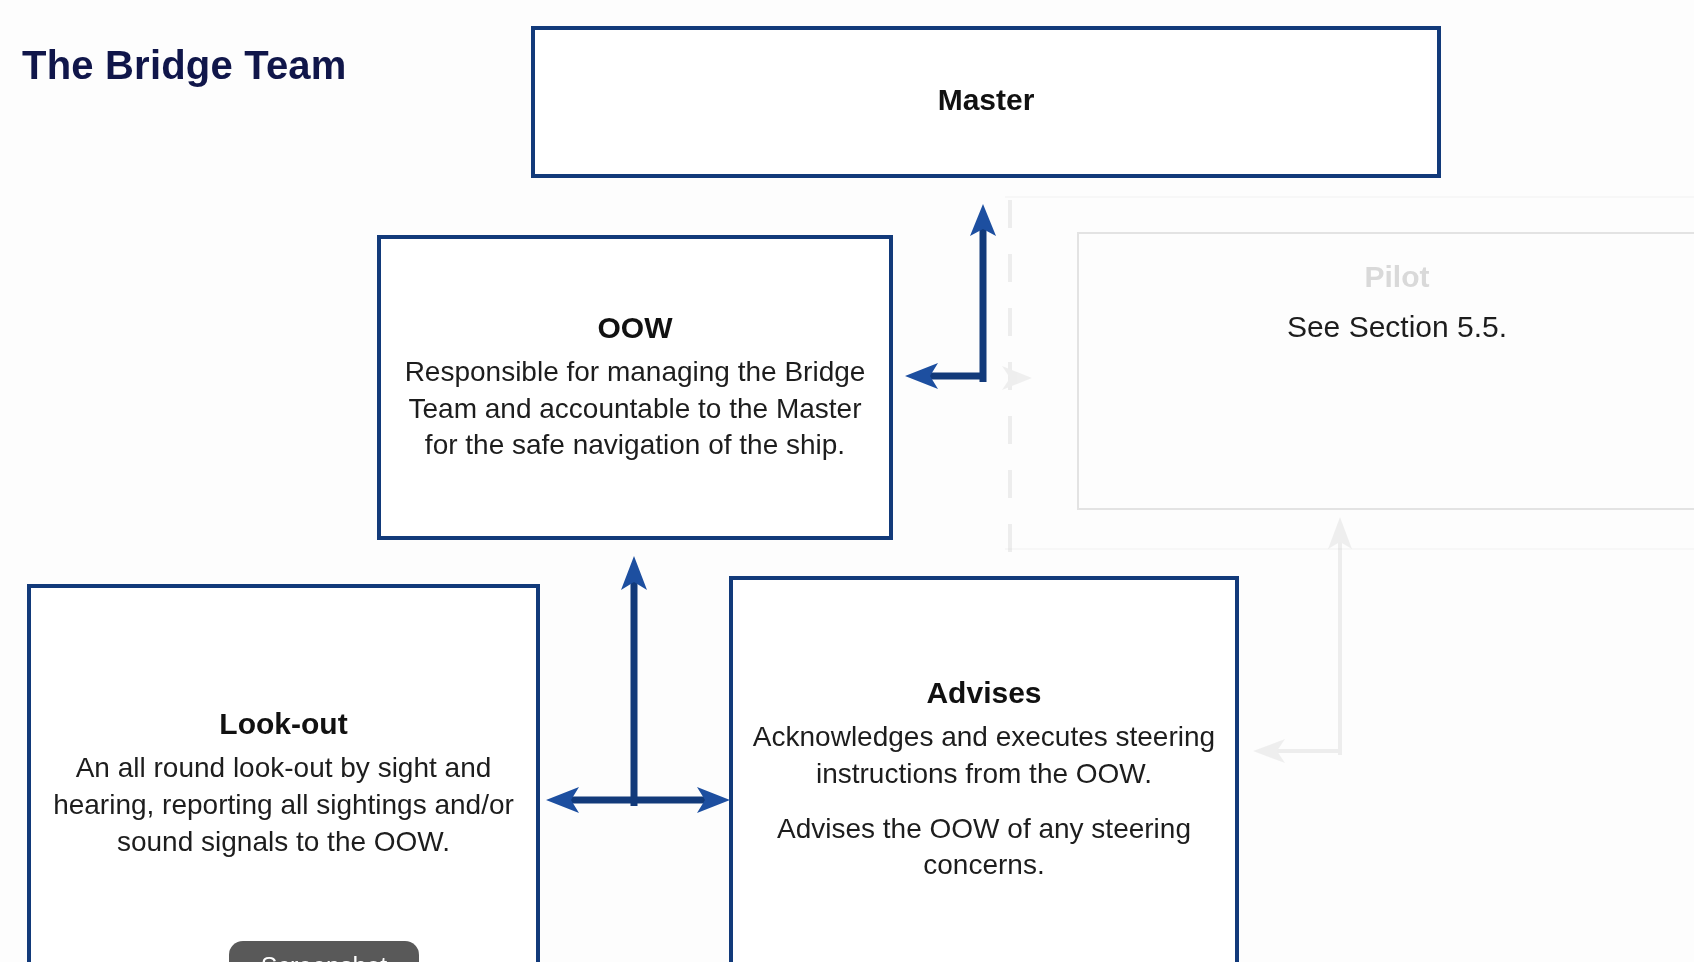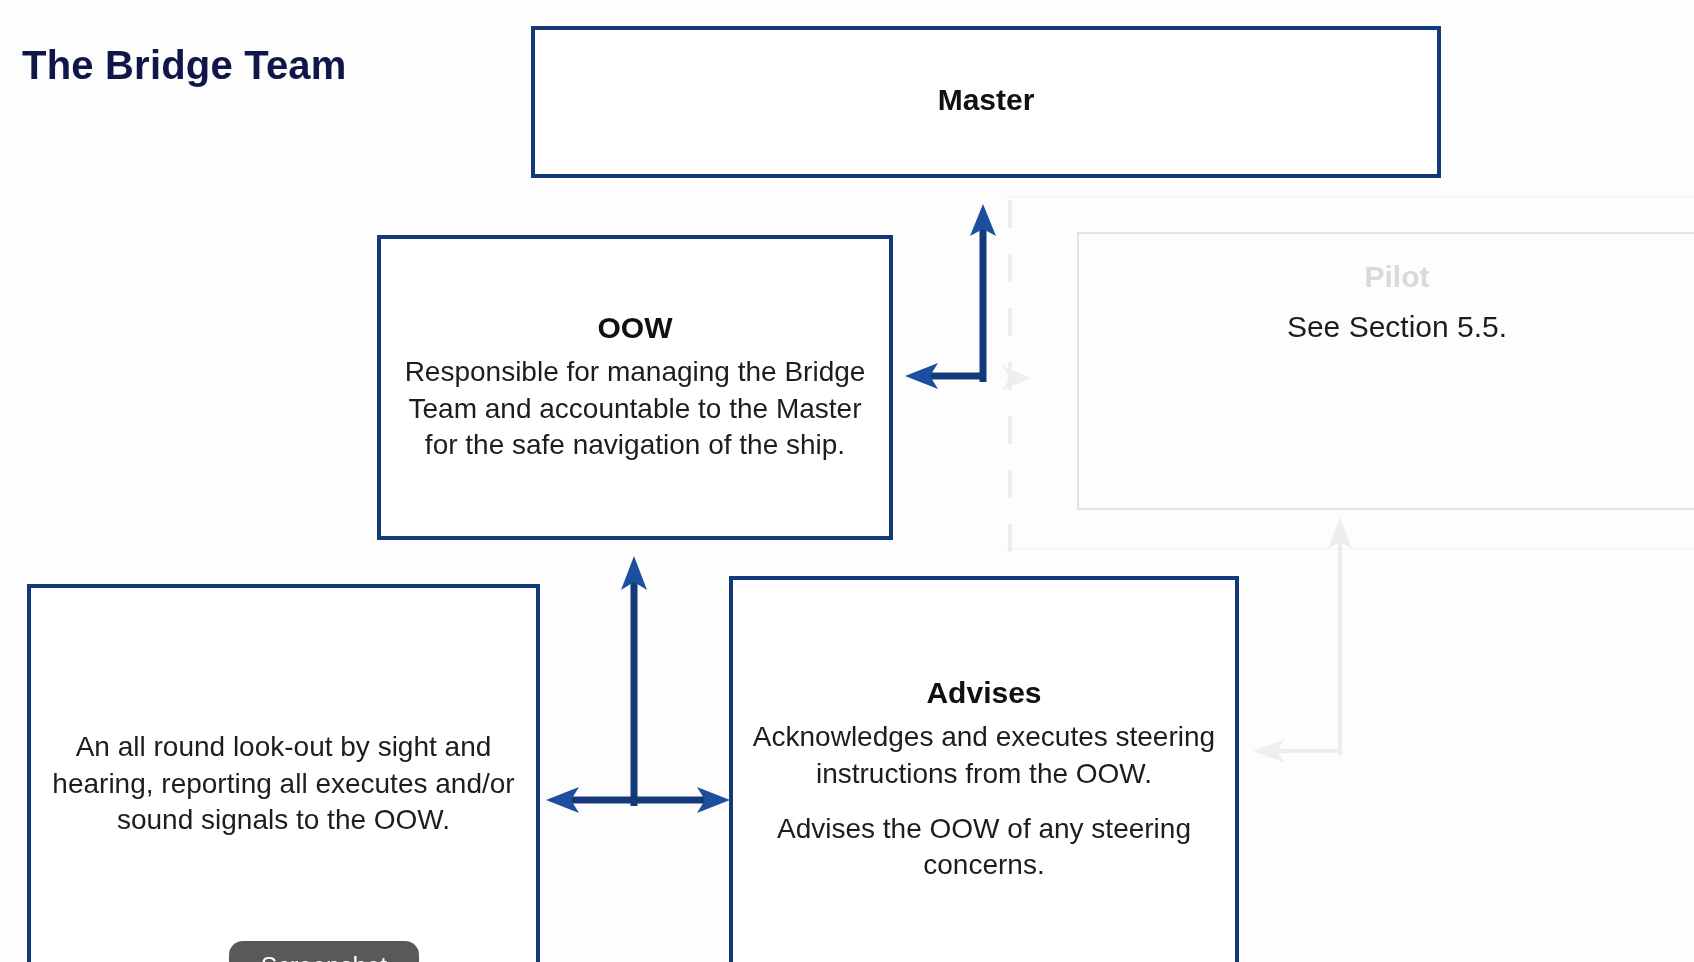--- a/index.html
+++ b/index.html
@@ -141,21 +141,22 @@
   <div class="node" id="node-master">
     <div class="node-title">Master</div>
   </div>
 
   <div class="node" id="node-oow">
     <div class="node-title">OOW</div>
     <div class="node-body">Responsible for managing the Bridge Team and accountable to the Master for the safe navigation of the ship.</div>
   </div>
 
   <div class="node" id="node-lookout">
-    <div class="node-body">An all round look-out by sight and hearing, reporting all executes and/or sound signals to the OOW.</div>
+    <div class="node-title">Look-out</div>
+    <div class="node-body">An all round look-out by sight and hearing, reporting all sightings and/or sound signals to the OOW.</div>
   </div>
 
   <div class="node" id="node-helmsman">
     <div class="node-title">Advises</div>
     <div class="node-body">Acknowledges and executes steering instructions from the OOW.</div>
     <div class="node-body">Advises the OOW of any steering concerns.</div>
   </div>
 
   <div id="node-pilot">
     <div class="pilot-title">Pilot</div>

